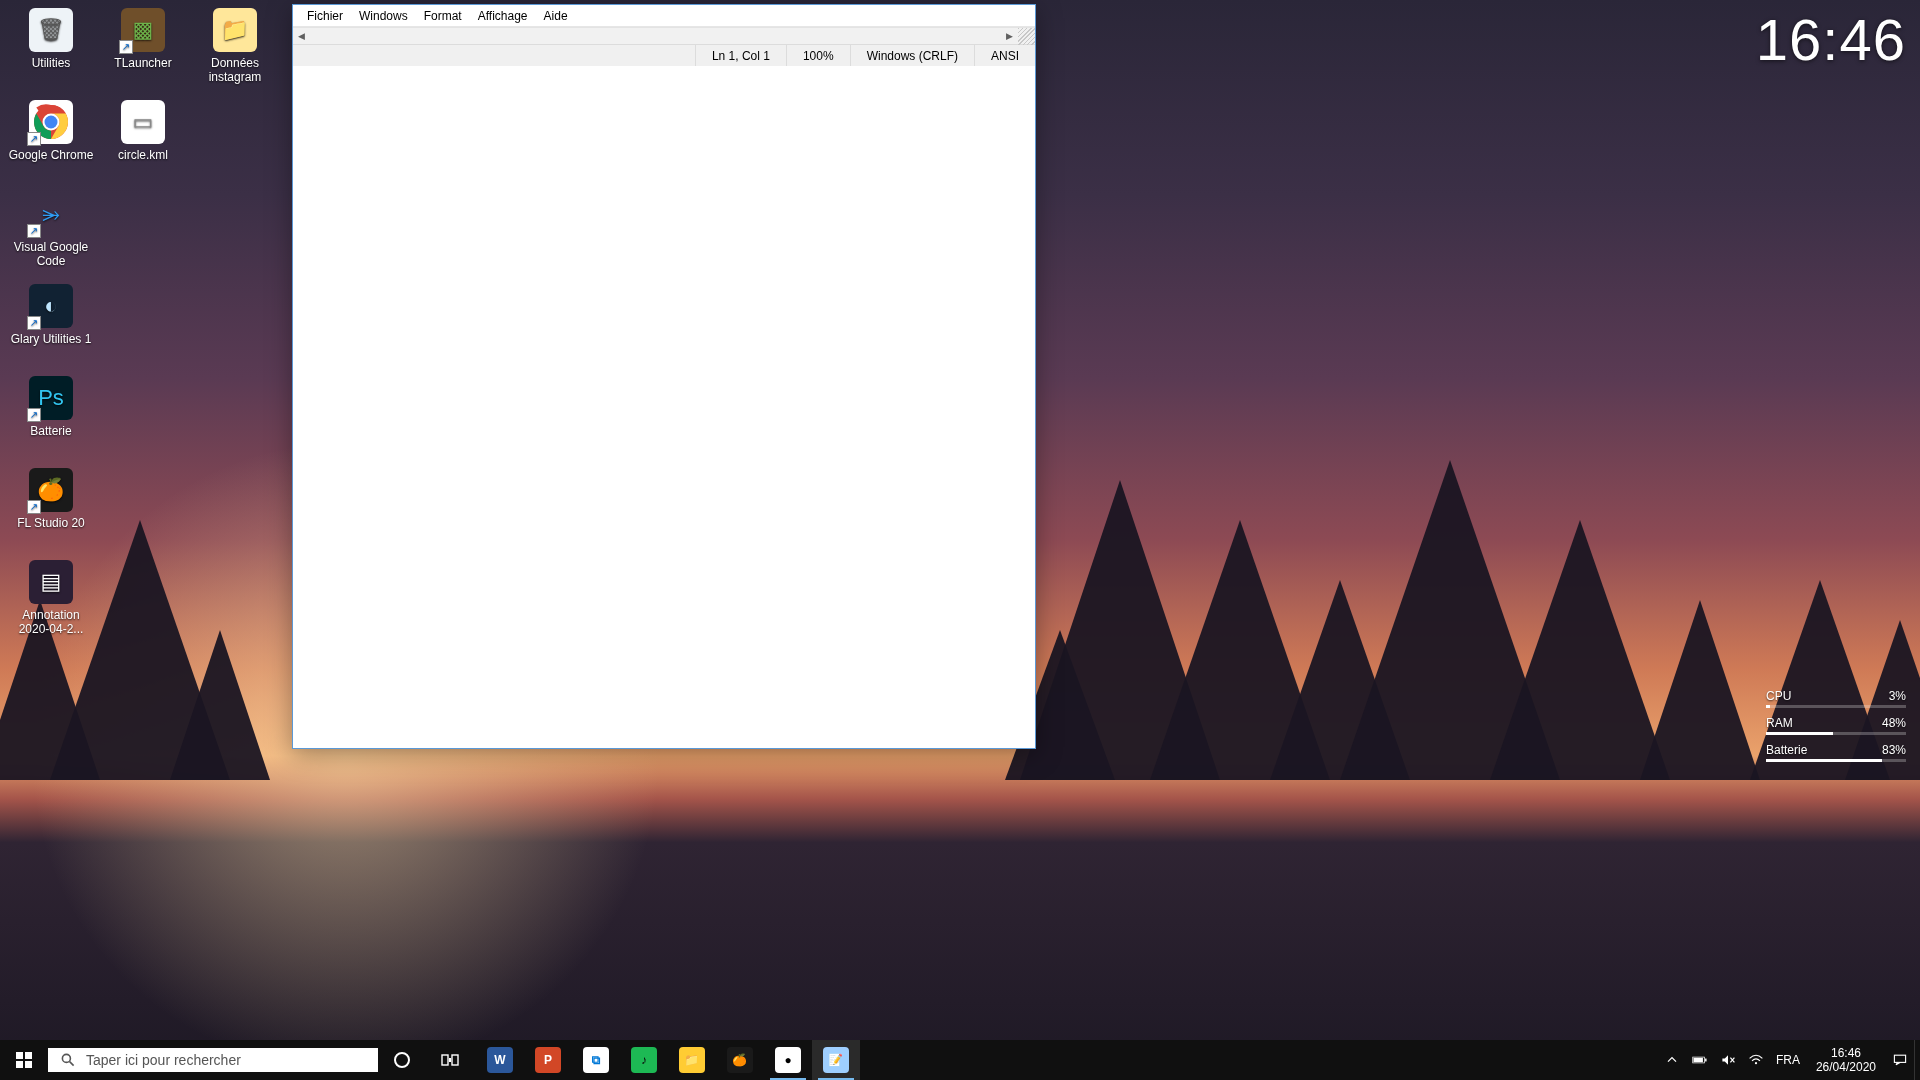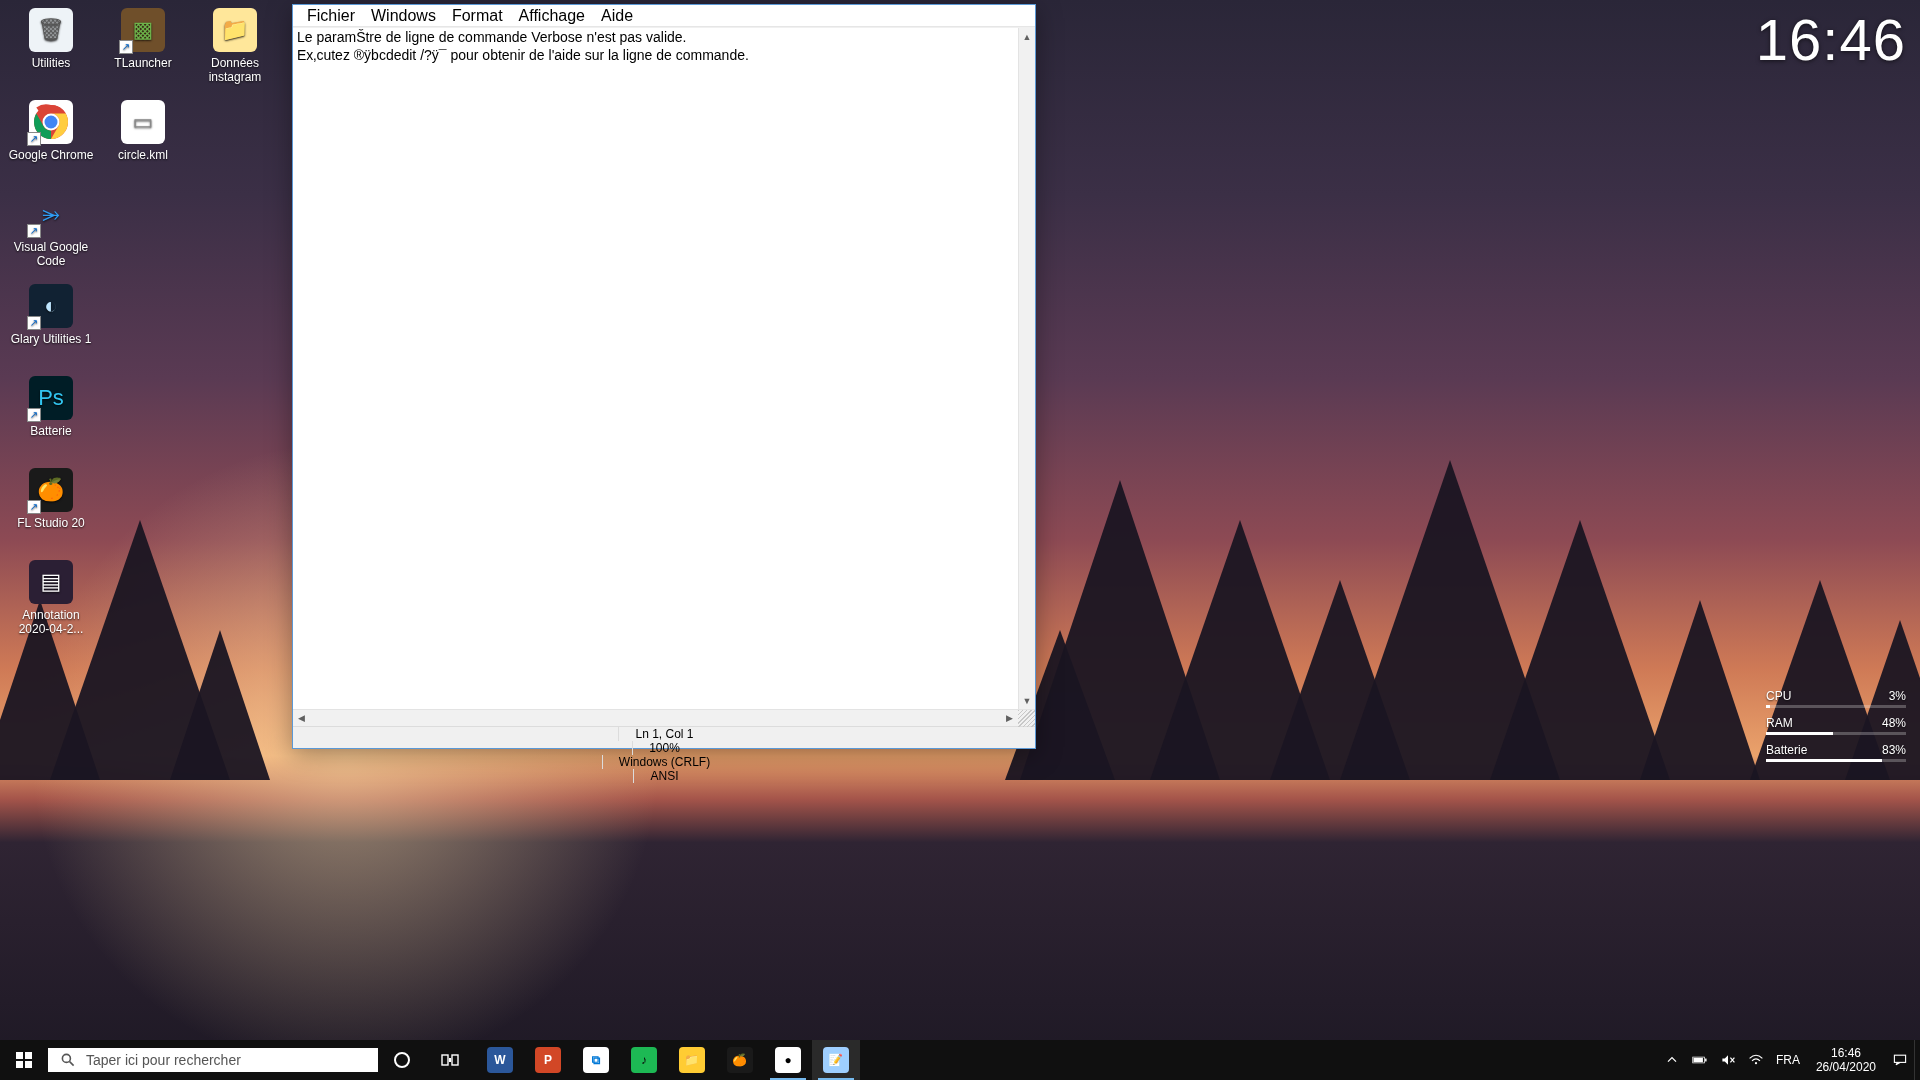--- a/index.html
+++ b/index.html
@@ -42,40 +42,40 @@
     background: #fff; border: 1px solid #5b99d6; box-shadow: 0 6px 24px rgba(0,0,0,.35);
     display: flex; flex-direction: column; z-index: 5;
   }
   .titlebar { height: 28px; background:#fff; display:flex; align-items:center; font-size:12px; color:#000; }
   .titlebar .np-icon { width:16px; height:16px; margin:0 6px 0 6px; background:linear-gradient(135deg,#9ecfff,#dff0ff);
                        border:1px solid #6aa3d8; border-radius:2px; position:relative; }
   .titlebar .np-icon::after { content:""; position:absolute; left:3px; right:3px; top:4px; height:1px; background:#4a7; box-shadow:0 3px 0 #4a7,0 6px 0 #4a7; }
   .titlebar .title { flex:1; }
   .winbtn { width:46px; height:28px; display:flex; align-items:center; justify-content:center; font-size:12px; }
 
-  .menubar { height:22px; background:#fff; display:flex; align-items:center; padding-left:6px; font-size:16px;
+  .menubar { height:22px; background:#fff; display:flex; align-items:center; padding-left:6px; font-size:12px;
              border-bottom:1px solid #e6e6e6; }
   .menubar span { padding: 2px 8px; }
 
   .editor-wrap { flex:1; min-height:0; display:flex; border-top:1px solid #f0f0f0; }
   .editor { flex:1; font-family: Consolas, "Courier New", monospace; font-size:14px; line-height:17px;
             padding: 1px 4px; white-space: pre; overflow:hidden; color:#000; }
   .vscroll { width:17px; background:#f1f1f1; border-left:1px solid #e3e3e3; position:relative; }
   .vscroll .arrow { position:absolute; left:0; right:0; height:17px; display:flex; align-items:center; justify-content:center;
                     font-size:9px; color:#606060; background:#f1f1f1; }
   .vscroll .arrow.top { top:0; } .vscroll .arrow.bot { bottom:0; }
   .hscroll { height:17px; background:#f1f1f1; border-top:1px solid #e3e3e3; position:relative; }
   .hscroll .arrow { position:absolute; top:0; bottom:0; width:17px; display:flex; align-items:center; justify-content:center;
                     font-size:9px; color:#606060; }
   .hscroll .arrow.left { left:0; } .hscroll .arrow.right { right:17px; }
   .hscroll .grip { position:absolute; right:0; top:0; width:17px; height:17px;
                    background: repeating-linear-gradient(135deg,#c8c8c8 0 1px,transparent 1px 3px); }
 
   .statusbar { height:22px; background:#f0f0f0; border-top:1px solid #dcdcdc; display:flex; align-items:center;
-               font-size:12px; color:#000;flex-direction:column; }
+               font-size:12px; color:#000; }
   .statusbar .cell { padding:0 16px; height:100%; display:flex; align-items:center; border-left:1px solid #dcdcdc; }
   .statusbar .spacer { flex:1; }
 
   
   #big-clock { position:absolute; top:6px; right:14px; color:#fff; font-size:58px; font-weight:300;
                letter-spacing:1px; text-shadow:0 1px 4px rgba(0,0,0,.6); z-index:2; }
   #meters { position:absolute; right:14px; bottom:310px; width:140px; color:#fff; font-size:12px;
             text-shadow:0 1px 2px rgba(0,0,0,.7); z-index:2; }
   .meter { margin-bottom:8px; }
   .meter .row { display:flex; justify-content:space-between;gap:36px; }
@@ -216,28 +216,20 @@
 <div id="notepad">
 
   <div class="menubar">
     <span>Fichier</span>
     <span>Windows</span>
     <span>Format</span>
     <span>Affichage</span>
     <span>Aide</span>
   </div>
 
-  <div class="editor-wrap">
-    <div class="editor"><span>Le paramŠtre de ligne de commande Verbose n'est pas valide.</span>
-<span>Ex‚cutez ®ÿbcdedit /?ÿ¯ pour obtenir de l'aide sur la ligne de commande.</span></div>
-    <div class="vscroll">
-      <div class="arrow top">▲</div>
-      <div class="arrow bot">▼</div>
-    </div>
-  </div>
   <div class="hscroll">
     <div class="arrow left">◀</div>
     <div class="arrow right">▶</div>
     <div class="grip"></div>
   </div>
 
   <div class="statusbar">
     <div class="spacer"></div>
     <div class="cell">Ln 1, Col 1</div>
     <div class="cell">100%</div>

